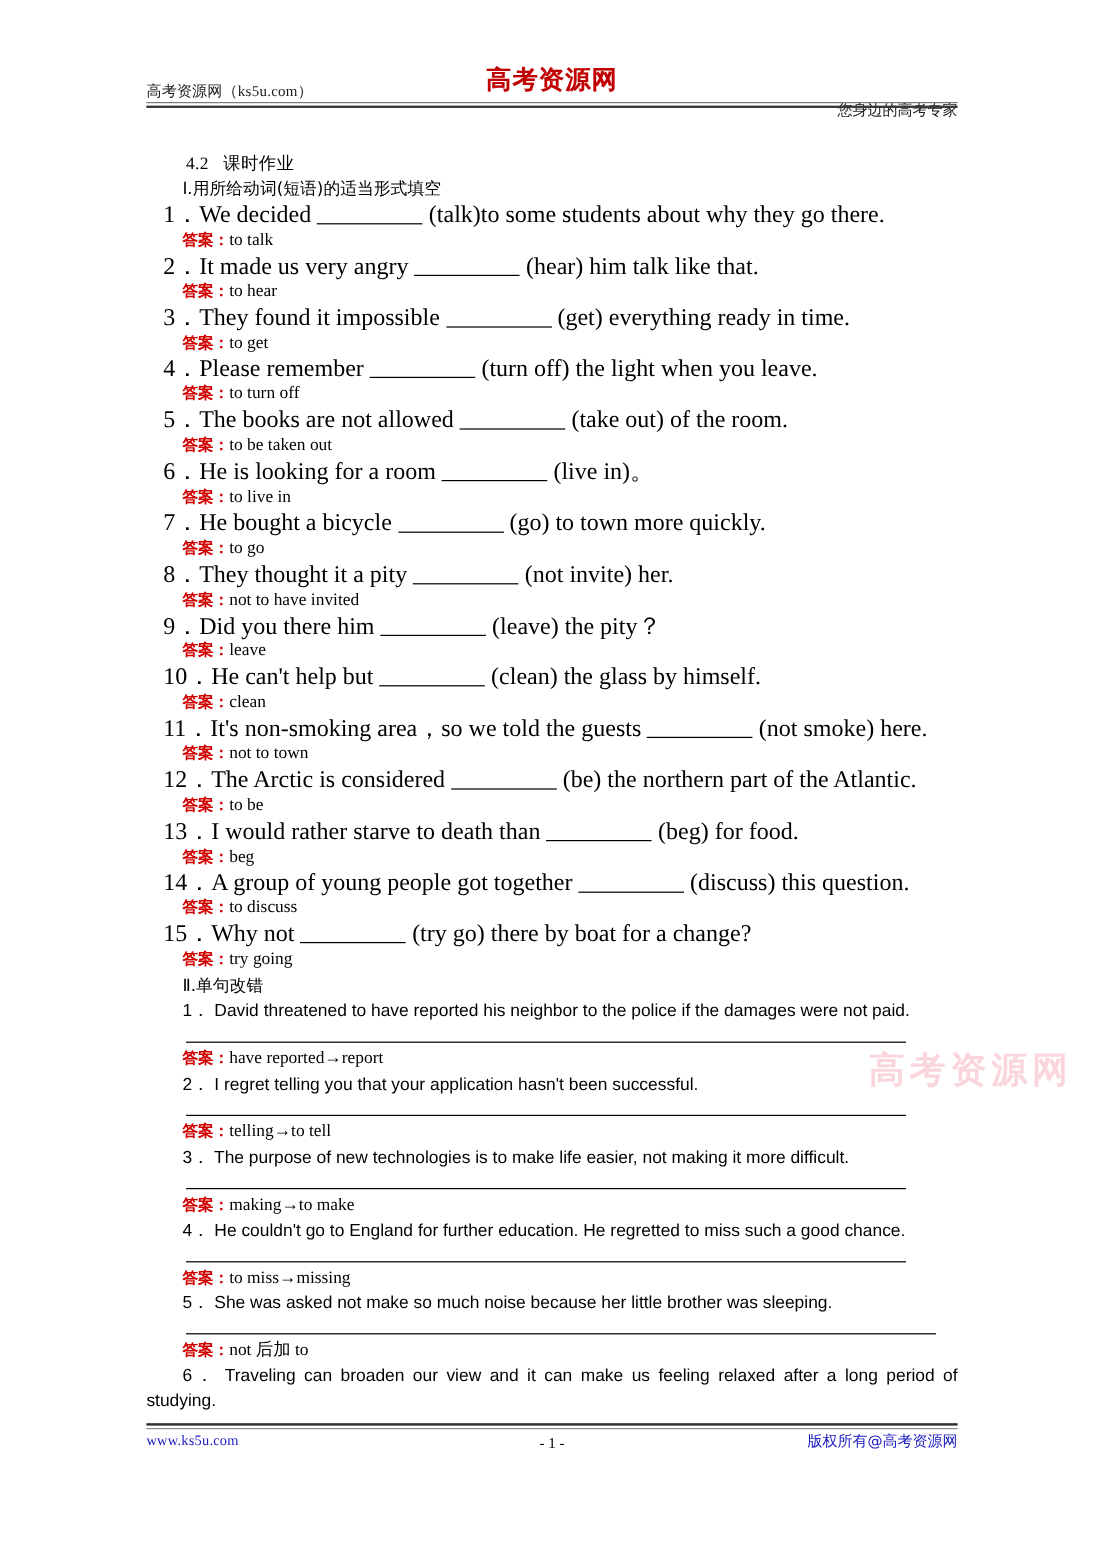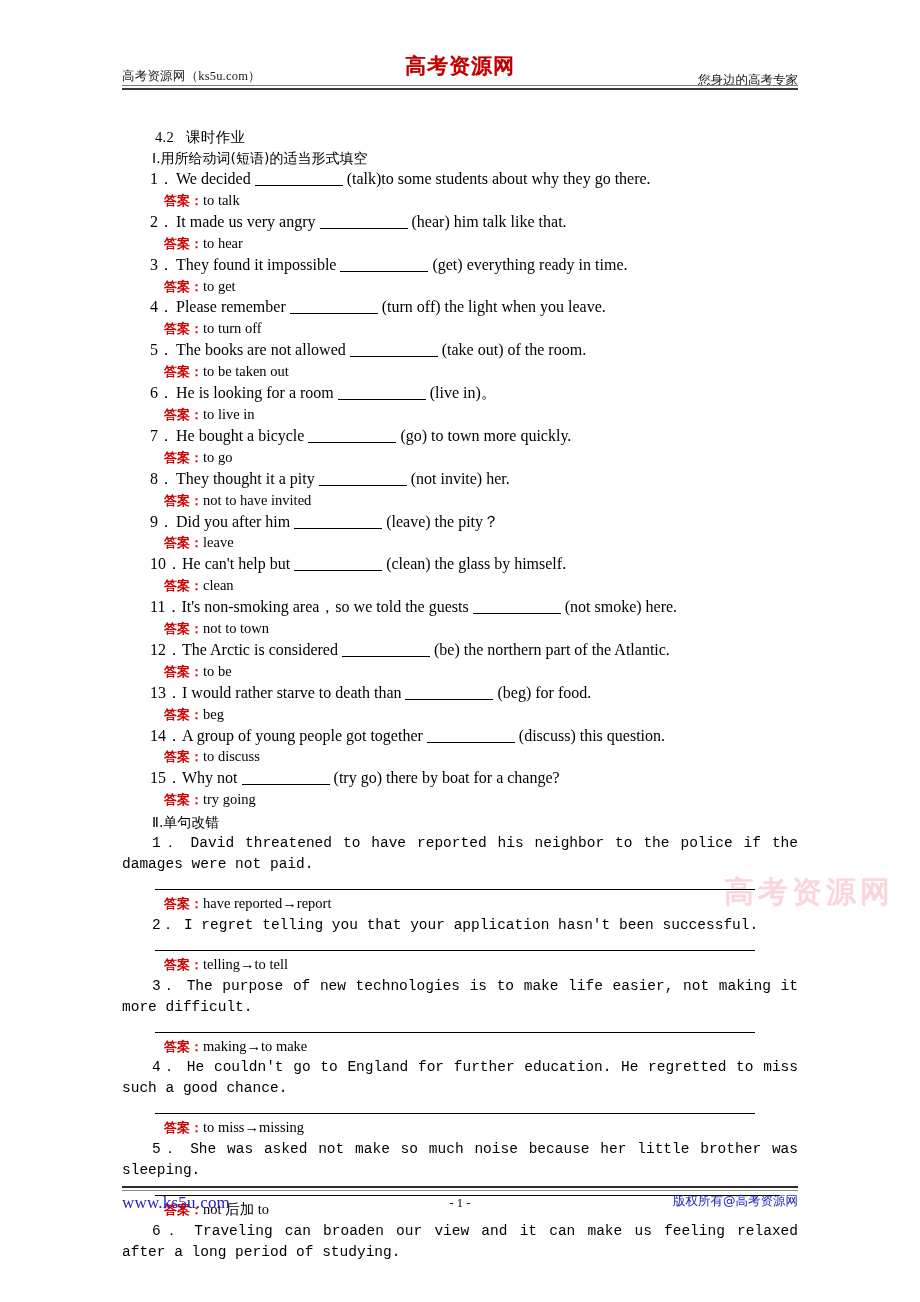--- a/index.html
+++ b/index.html
@@ -50,21 +50,21 @@
     font-weight: bold;
     color: #c00000;
     letter-spacing: 1px;
     white-space: nowrap;
     font-family: "DejaVu Sans", sans-serif;
     text-shadow: 0.4px 0 0 rgba(192,0,0,0.35);
   }
   .header-right {
     position: absolute;
     right: 0;
-    top: 20px;
+    top: 32px;
     font-size: 12.5px;
     color: #1a1a1a;
     white-space: nowrap;
   }
   .header-rule-thin {
     position: absolute;
     left: 122px;
     top: 85px;
     width: 676px;
     height: 1px;
@@ -105,35 +105,35 @@
 
   .section-head {
     font-size: 14px;
     margin-left: 30px;
     line-height: 21px;
     font-family: "DejaVu Sans", sans-serif;
     white-space: nowrap;
   }
 
   .q-line {
-    font-size: 16px;
+    font-size: 20px;
     line-height: 20.9px;
-    margin-left: 28px;
+    margin-left: 14px;
     white-space: nowrap;
     font-family: "Liberation Serif", "DejaVu Serif", serif;
   }
   .q-num {
     display: inline-block;
     min-width: 26px;
   }
 
   .ans-line {
     font-size: 14.5px;
     line-height: 20.9px;
-    margin-left: 42px;
+    margin-left: 30px;
     white-space: nowrap;
     font-family: "Liberation Serif", "DejaVu Serif", serif;
   }
   .ans-label {
     color: #d00000;
     font-family: "DejaVu Sans", sans-serif;
     font-size: 13px;
     font-weight: bold;
   }
   .ans-text {
@@ -145,21 +145,21 @@
     border-bottom: 1px solid #000;
     height: 13px;
     vertical-align: -2px;
   }
 
   
   .c-item {
     font-size: 14.5px;
     line-height: 20.9px;
     margin-left: 30px;
-    font-family: Liberation Mono, monospace;
+    font-family: Liberation Sans, sans-serif;
   }
   .c-item.wrap {
     margin-left: 0px;
     text-indent: 30px;
     text-align: justify;
     width: 676px;
     white-space: normal;
   }
   .c-rule {
     margin-left: 33px;
@@ -209,21 +209,21 @@
     position: absolute;
     left: 122px;
     top: 1193px;
     width: 676px;
     height: 22px;
   }
   .footer-left {
     position: absolute;
     left: 0;
     top: 0;
-    font-size: 17px;
+    font-size: 12px;
     color: #2020c0;
     font-family: "Liberation Serif", "DejaVu Serif", serif;
     letter-spacing: 0.2px;
     white-space: nowrap;
   }
   .footer-center {
     position: absolute;
     left: 50%;
     transform: translateX(-50%);
     top: 3px;
@@ -274,21 +274,21 @@
         <div class="q-line"><span class="q-num">4．</span><span>Please remember </span><span class="blank" style="width: 88px;"></span><span> (turn off) the light when you leave.</span></div>
         <div class="ans-line"><span class="ans-label">答案：</span><span class="ans-text">to turn off</span></div>
         <div class="q-line"><span class="q-num">5．</span><span>The books are not allowed </span><span class="blank" style="width: 88px;"></span><span> (take out) of the room.</span></div>
         <div class="ans-line"><span class="ans-label">答案：</span><span class="ans-text">to be taken out</span></div>
         <div class="q-line"><span class="q-num">6．</span><span>He is looking for a room </span><span class="blank" style="width: 88px;"></span><span> (live in)。</span></div>
         <div class="ans-line"><span class="ans-label">答案：</span><span class="ans-text">to live in</span></div>
         <div class="q-line"><span class="q-num">7．</span><span>He bought a bicycle </span><span class="blank" style="width: 88px;"></span><span> (go) to town more quickly.</span></div>
         <div class="ans-line"><span class="ans-label">答案：</span><span class="ans-text">to go</span></div>
         <div class="q-line"><span class="q-num">8．</span><span>They thought it a pity </span><span class="blank" style="width: 88px;"></span><span> (not invite) her.</span></div>
         <div class="ans-line"><span class="ans-label">答案：</span><span class="ans-text">not to have invited</span></div>
-        <div class="q-line"><span class="q-num">9．</span><span>Did you after him </span><span class="blank" style="width: 88px;"></span><span> (leave) the pity？</span></div>
+        <div class="q-line"><span class="q-num">9．</span><span>Did you there him </span><span class="blank" style="width: 88px;"></span><span> (leave) the pity？</span></div>
         <div class="ans-line"><span class="ans-label">答案：</span><span class="ans-text">leave</span></div>
         <div class="q-line"><span class="q-num">10．</span><span>He can't help but </span><span class="blank" style="width: 88px;"></span><span> (clean) the glass by himself.</span></div>
         <div class="ans-line"><span class="ans-label">答案：</span><span class="ans-text">clean</span></div>
         <div class="q-line"><span class="q-num">11．</span><span>It's non-smoking area，so we told the guests </span><span class="blank" style="width: 88px;"></span><span> (not smoke) here.</span></div>
         <div class="ans-line"><span class="ans-label">答案：</span><span class="ans-text">not to town</span></div>
         <div class="q-line"><span class="q-num">12．</span><span>The Arctic is considered </span><span class="blank" style="width: 88px;"></span><span> (be) the northern part of the Atlantic.</span></div>
         <div class="ans-line"><span class="ans-label">答案：</span><span class="ans-text">to be</span></div>
         <div class="q-line"><span class="q-num">13．</span><span>I would rather starve to death than </span><span class="blank" style="width: 88px;"></span><span> (beg) for    food.</span></div>
         <div class="ans-line"><span class="ans-label">答案：</span><span class="ans-text">beg</span></div>
         <div class="q-line"><span class="q-num">14．</span><span>A group of young people got together </span><span class="blank" style="width: 88px;"></span><span> (discuss) this question.</span></div>

